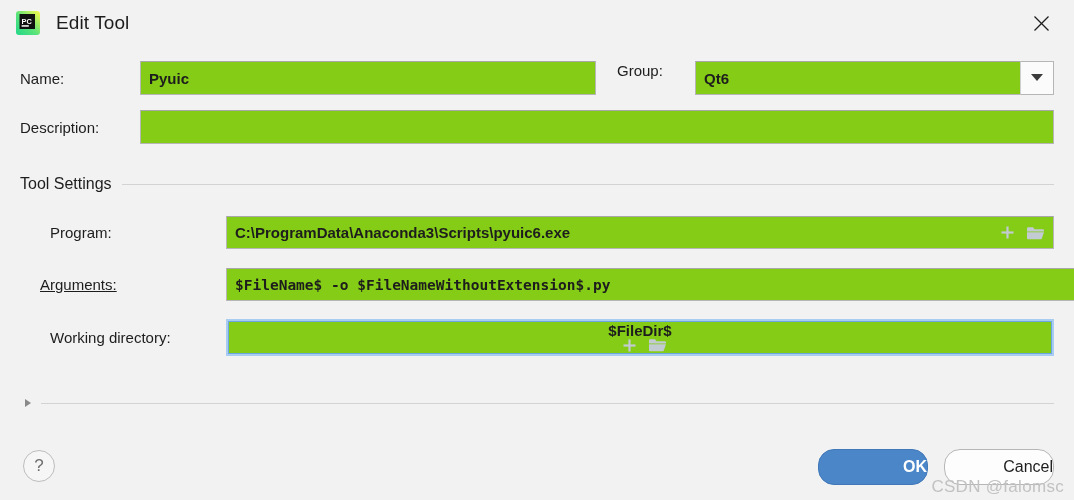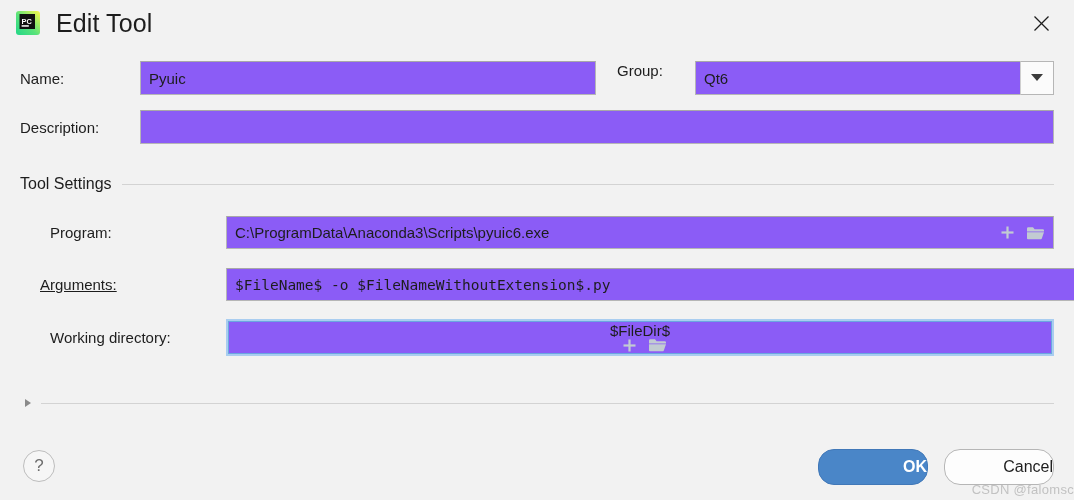--- a/index.html
+++ b/index.html
@@ -33,21 +33,21 @@
     left: 16px; top: 11px;
     width: 24px; height: 24px;
     border-radius: 3px;
     overflow: hidden;
   }
   .app-icon svg { display: block; }
   .window-title {
     position: absolute;
     left: 56px;
     top: 11px;
-    font-size: 25px;
+    font-size: 19px;
     color: #1d1d1d;
     letter-spacing: 0.1px;
     line-height: 24px;
   }
   .close-btn {
     position: absolute;
     right: 10px; top: 6px;
     width: 46px; height: 34px;
     display: flex;
     align-items: center;
@@ -60,30 +60,31 @@
   .lbl {
     position: absolute;
     font-size: 15px;
     color: #1d1d1d;
     line-height: 18px;
     white-space: nowrap;
   }
   .field {
     position: absolute;
     box-sizing: border-box;
-    background: #8b5cf6;
+    background: #84cc16;
     border: 1px solid #b6b6b6;
     border-top-color: #a8a8a8;
     display: flex;
     align-items: center;
     padding: 0 8px;
     font-size: 15px;
     color: #1d1d1d;
     overflow: hidden;
     white-space: nowrap;
+    font-weight: bold;
   }
   .field.mono {
     font-family: "DejaVu Sans Mono", "Liberation Mono", monospace;
     font-size: 14.5px;
   }
   .field .val { flex: 1 1 auto; overflow: hidden; }
   .field.focused {
     border: 1px solid #6ba6e0;
     outline: 2px solid #a9cdf0;
     outline-offset: 0px;
@@ -175,23 +176,23 @@
     left: 944px; top: 449px;
     width: 110px;
     background: #fdfdfd;
     color: #1d1d1d;
     border: 1px solid #b6b6b6;
   }
 
   
   .watermark {
     position: absolute;
-    right: 0;
+    right: 10px;
     bottom: 3px;
-    font-size: 13px;
+    font-size: 17px;
     color: #c2c2c2;
     letter-spacing: 0.3px;
   }
 </style>
 </head>
 <body>
 
 <div class="titlebar">
   <span class="app-icon">
     <svg width="24" height="24" viewBox="0 0 24 24">

